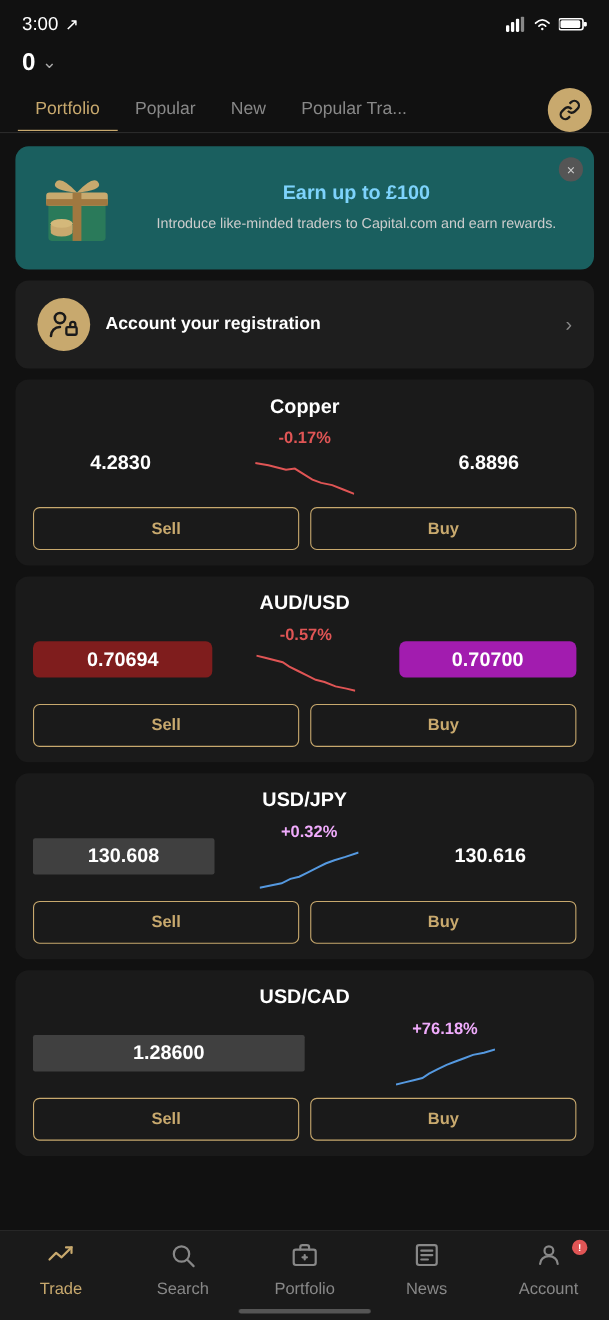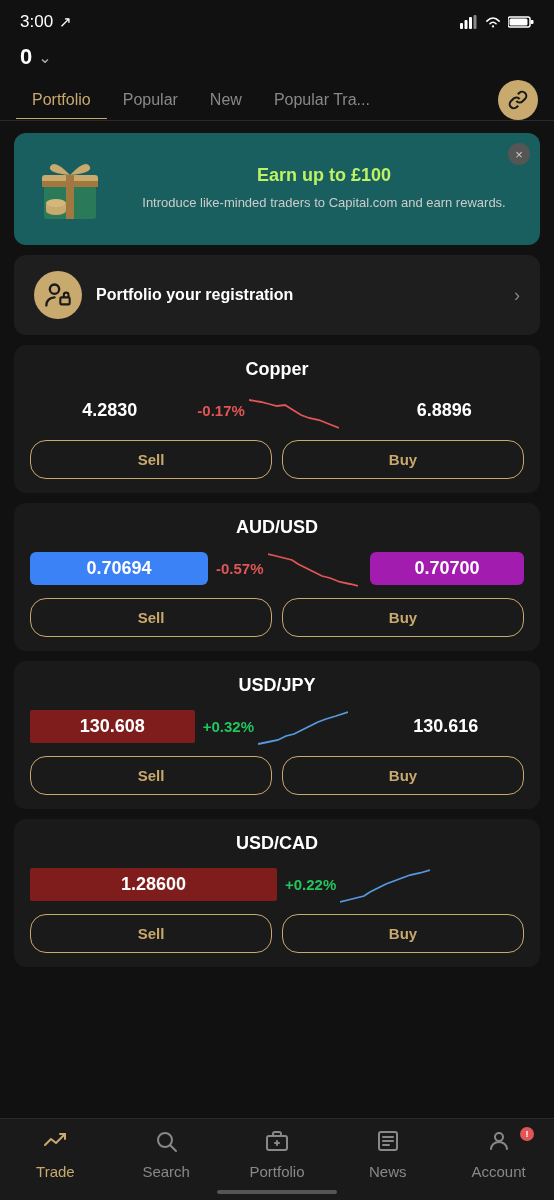--- a/index.html
+++ b/index.html
@@ -123,21 +123,21 @@
       align-items: center;
       justify-content: center;
     }
     .promo-text {
       flex: 1;
       text-align: center;
     }
     .promo-title {
       font-size: 18px;
       font-weight: 700;
-      color: #bef264;
+      color: #7dd3fc;
       margin-bottom: 8px;
     }
     .promo-desc {
       font-size: 13px;
       color: #ccc;
       line-height: 1.4;
     }
     .promo-close {
       position: absolute;
       top: 10px;
@@ -206,64 +206,64 @@
       margin-bottom: 10px;
     }
     .price-box {
       flex: 1;
       text-align: center;
       font-size: 18px;
       font-weight: 600;
       color: #fff;
     }
     .price-box.sell-active {
-      background: #3b82f6;
+      background: #7f1d1d;
       border-radius: 6px;
-      padding: 6px 16px;
+      padding: 6px 5px;
     }
     .price-box.sell-red {
-      background: #7f1d1d;
+      background: #404040;
       border-radius: 2px;
       padding: 6px 4px;
     }
     .price-box.buy-red {
       background: #a21caf;
       border-radius: 6px;
       padding: 6px 4px;
     }
     .change-center {
       flex: 1;
       display: flex;
-      flex-direction: row;
+      flex-direction: column;
       align-items: center;
       gap: 4px;
     }
     .change-pct {
       font-size: 15px;
       font-weight: 600;
     }
     .change-pct.negative { color: #e05555; }
-    .change-pct.positive { color: #22c55e; }
+    .change-pct.positive { color: #f0abfc; }
     .mini-chart {
       width: 90px;
       height: 40px;
     }
     .btn-row {
       display: flex;
       gap: 10px;
     }
     .trade-btn {
       flex: 1;
       padding: 10px;
       border: 1.5px solid #c8a96e;
       background: transparent;
       color: #c8a96e;
       font-size: 15px;
       font-weight: 600;
-      border-radius: 16px;
+      border-radius: 6px;
       cursor: pointer;
       text-align: center;
     }
 
     
     .bottom-nav {
       position: fixed;
       bottom: 0;
       left: 0;
       width: 554px;
@@ -403,21 +403,21 @@
 
   <div class="reg-banner">
     <div class="reg-icon">
       <svg width="28" height="28" viewBox="0 0 24 24" fill="none">
         <circle cx="9" cy="7" r="4" stroke="#1a1a1a" stroke-width="2"></circle>
         <path d="M2 21c0-4 3-7 7-7" stroke="#1a1a1a" stroke-width="2" stroke-linecap="round"></path>
         <rect x="14" y="14" width="8" height="6" rx="1" stroke="#1a1a1a" stroke-width="1.8"></rect>
         <path d="M17 14v-2a2 2 0 0 1 4 0v2" stroke="#1a1a1a" stroke-width="1.8"></path>
       </svg>
     </div>
-    <div class="reg-text">Portfolio your registration</div>
+    <div class="reg-text">Account your registration</div>
     <div class="reg-chevron">›</div>
   </div>
 
   <div class="instrument-card">
     <div class="instrument-name">Copper</div>
     <div class="instrument-row">
       <div class="price-box">4.2830</div>
       <div class="change-center">
         <span class="change-pct negative">-0.17%</span>
         <svg class="mini-chart" viewBox="0 0 90 40" preserveAspectRatio="none">
@@ -466,21 +466,21 @@
       <button class="trade-btn">Sell</button>
       <button class="trade-btn">Buy</button>
     </div>
   </div>
 
   <div class="instrument-card">
     <div class="instrument-name">USD/CAD</div>
     <div class="instrument-row">
       <div class="price-box sell-red">1.28600</div>
       <div class="change-center">
-        <span class="change-pct positive">+0.22%</span>
+        <span class="change-pct positive">+76.18%</span>
         <svg class="mini-chart" viewBox="0 0 90 40" preserveAspectRatio="none">
           <polyline points="0,38 8,36 16,34 24,32 30,28 38,24 46,20 54,17 62,14 70,11 80,9 90,6" fill="none" stroke="#5599e0" stroke-width="1.8"></polyline>
         </svg>
       </div>
     </div>
     <div class="btn-row">
       <button class="trade-btn">Sell</button>
       <button class="trade-btn">Buy</button>
     </div>
   </div>

